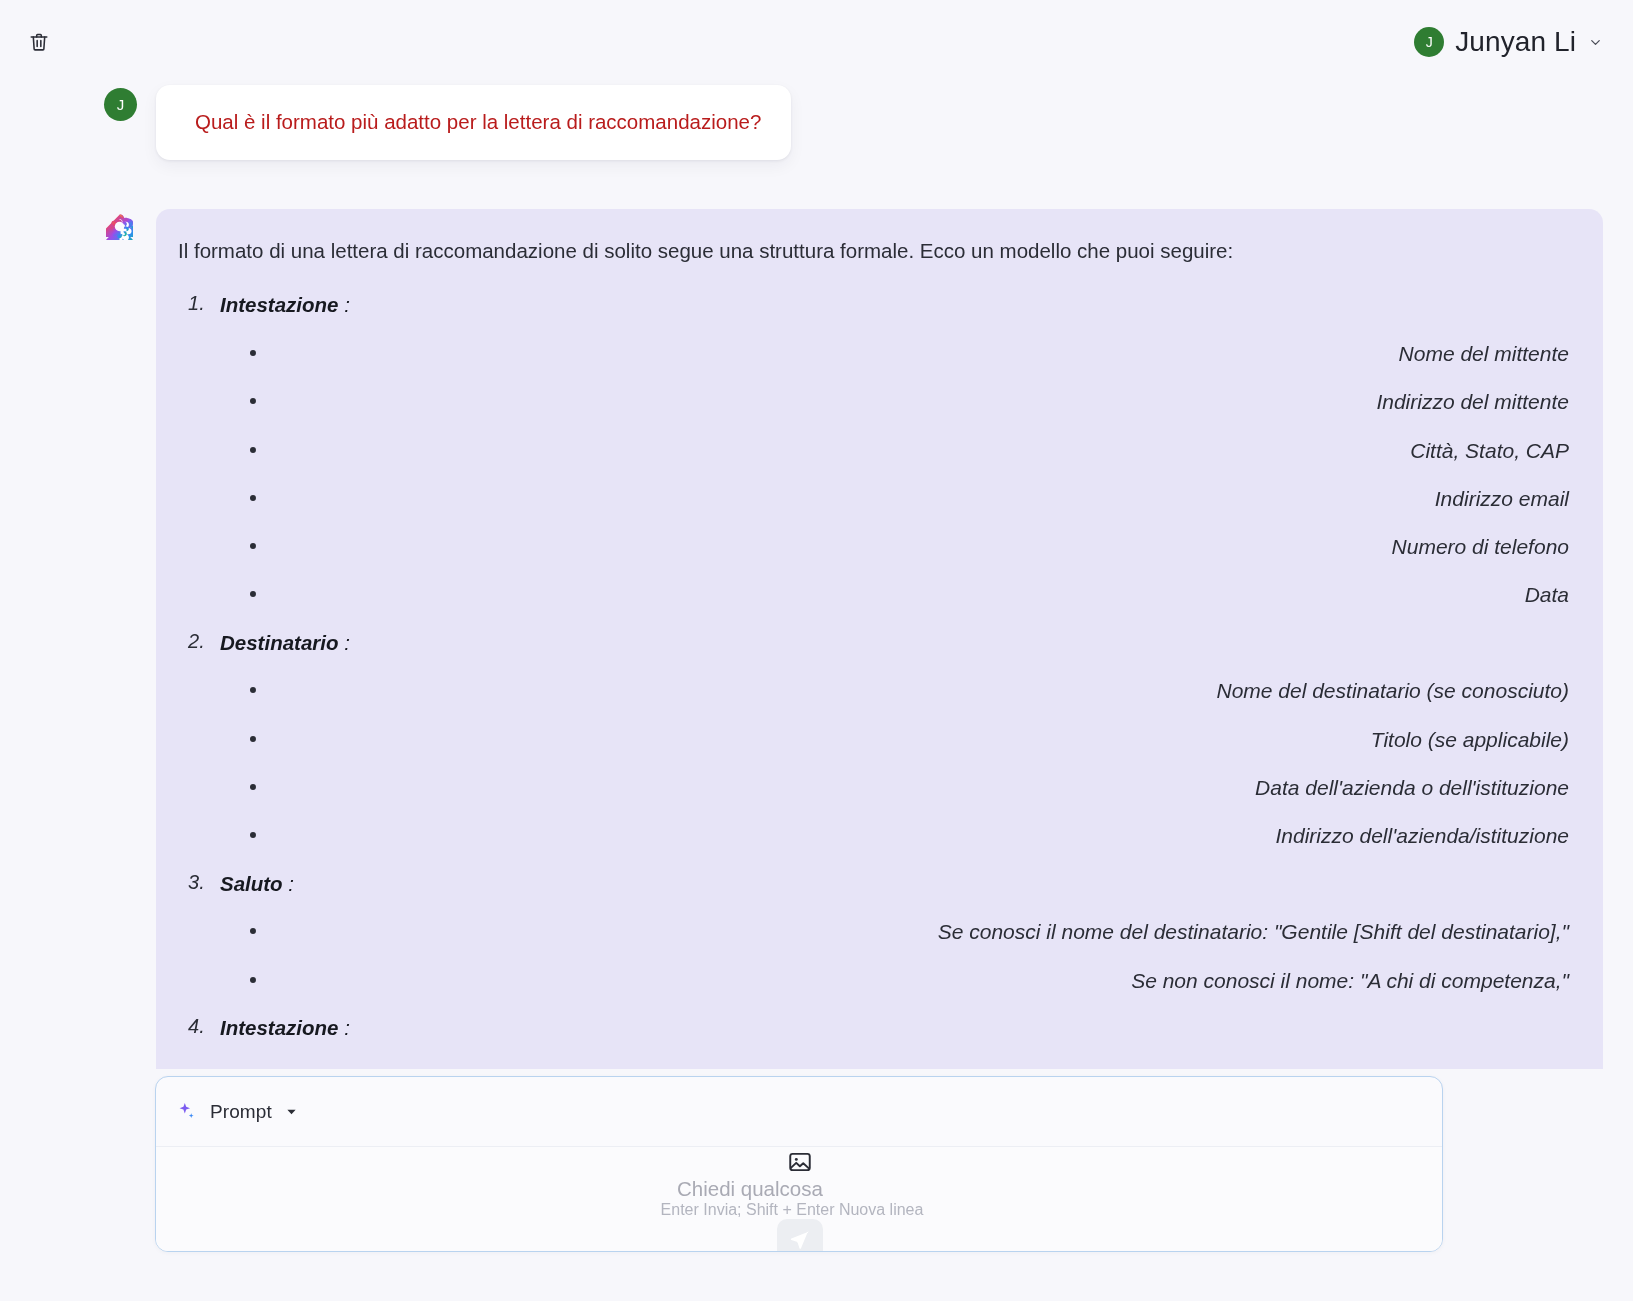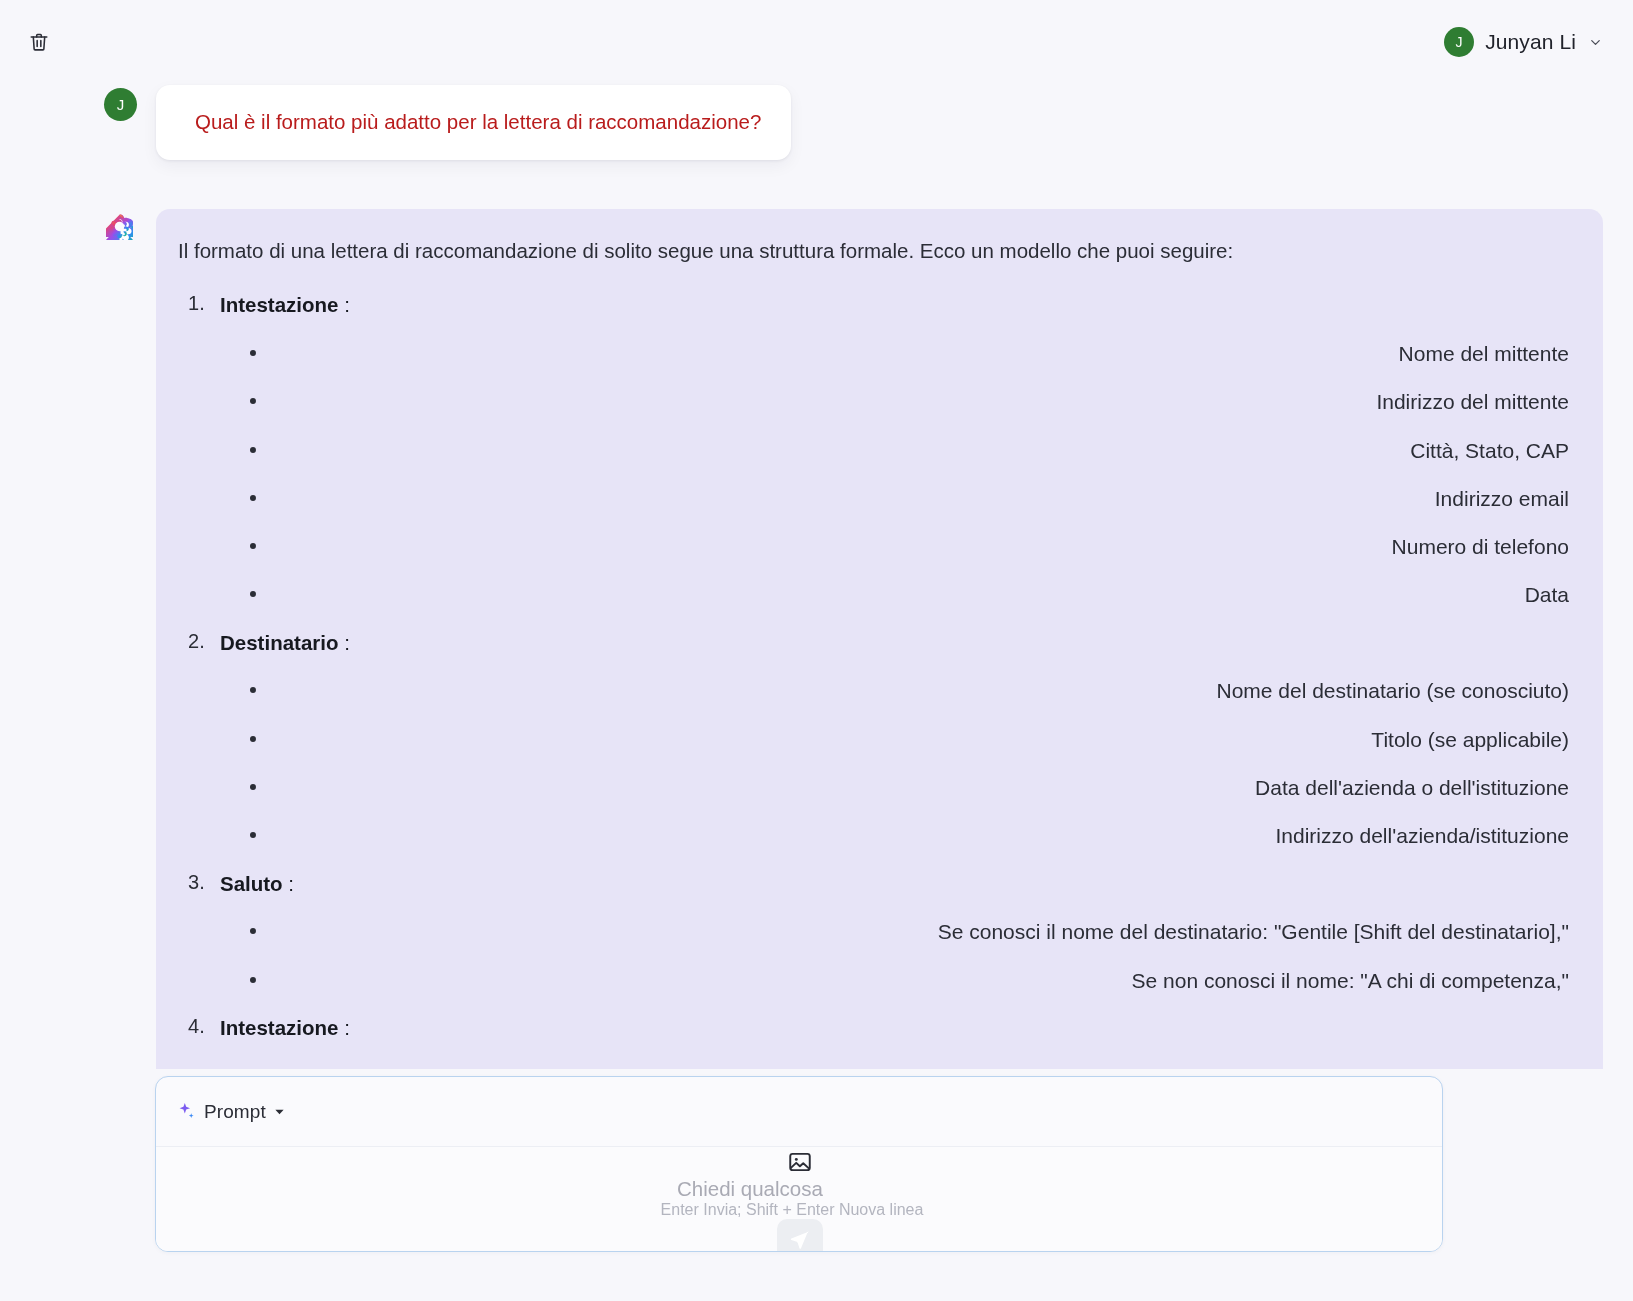--- a/index.html
+++ b/index.html
@@ -56,21 +56,21 @@
     color: #fff;
     display: flex;
     align-items: center;
     justify-content: center;
     font-size: 14px;
     font-weight: 500;
     letter-spacing: 0.2px;
   }
 
   .user-name {
-    font-size: 21px;
+    font-size: 28px;
     color: #21232b;
     letter-spacing: 0.1px;
   }
 
   .chev {
     width: 16px; height: 16px;
     display: flex; align-items: center; justify-content: center;
     color: #4a4d57;
   }
 
@@ -157,20 +157,21 @@
     list-style: none;
     counter-reset: sec;
     margin: 0; padding: 0;
   }
 
   ol.sections > li {
     counter-increment: sec;
     position: relative;
     padding-left: 42px;
     margin-bottom: 6px;
+    font-style: italic;
   }
 
   ol.sections > li::before {
     content: counter(sec) ".";
     position: absolute;
     left: 10px;
     top: 0;
     font-size: 20px;
     color: #2b2d36;
   }
@@ -223,21 +224,21 @@
     border-radius: 13px;
     box-shadow: 0 1px 4px rgba(30,40,80,0.04);
     overflow: hidden;
   }
 
   .comp-top {
     height: 70px;
     display: flex;
     align-items: center;
     padding-left: 18px;
-    gap: 4px;
+    gap: 10px;
     border-bottom: 1px solid #eceef4;
   }
 
   .sparkle {
     width: 26px; height: 26px;
     display: flex; align-items: center; justify-content: center;
   }
 
   .prompt-label {
     font-size: 19px;

